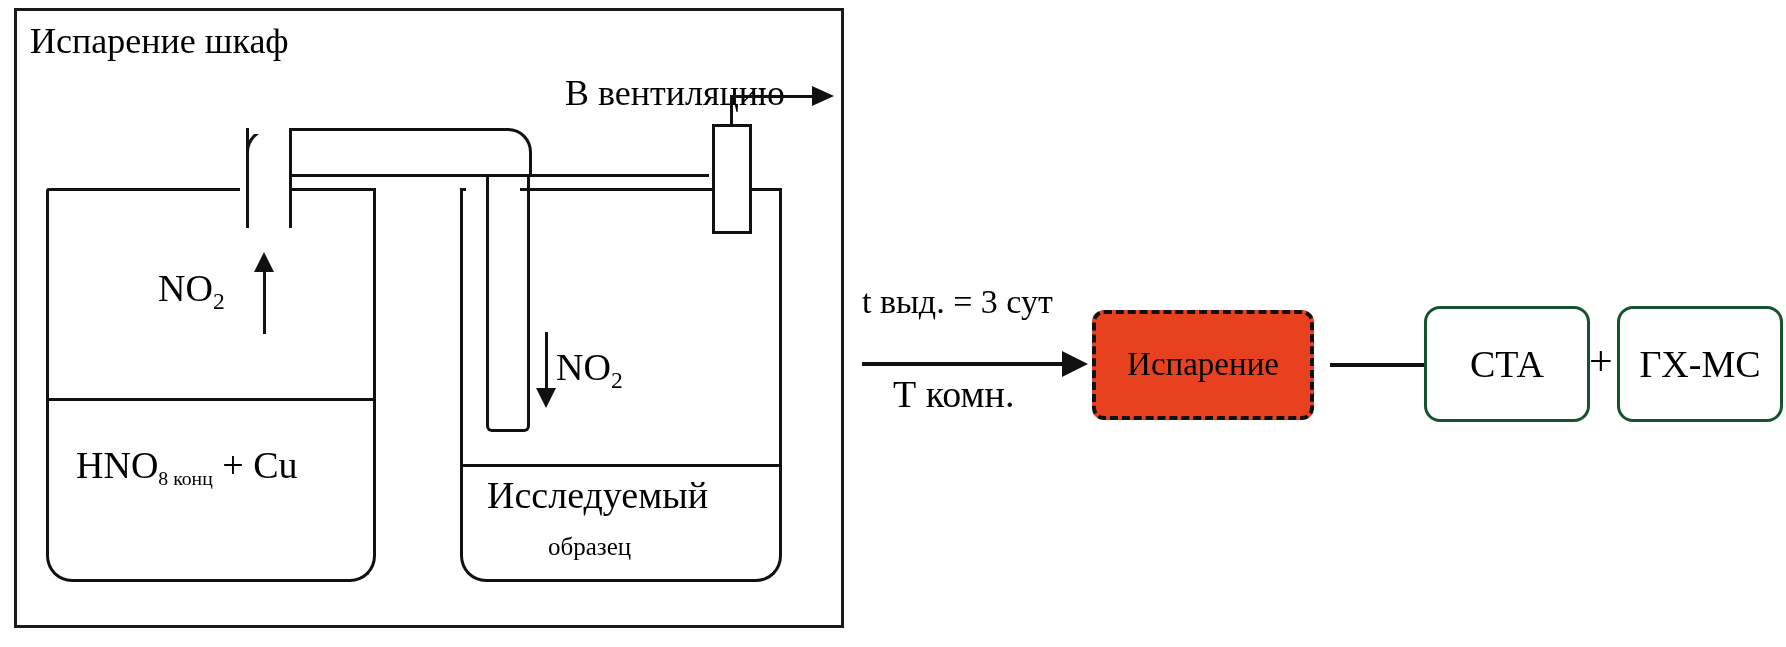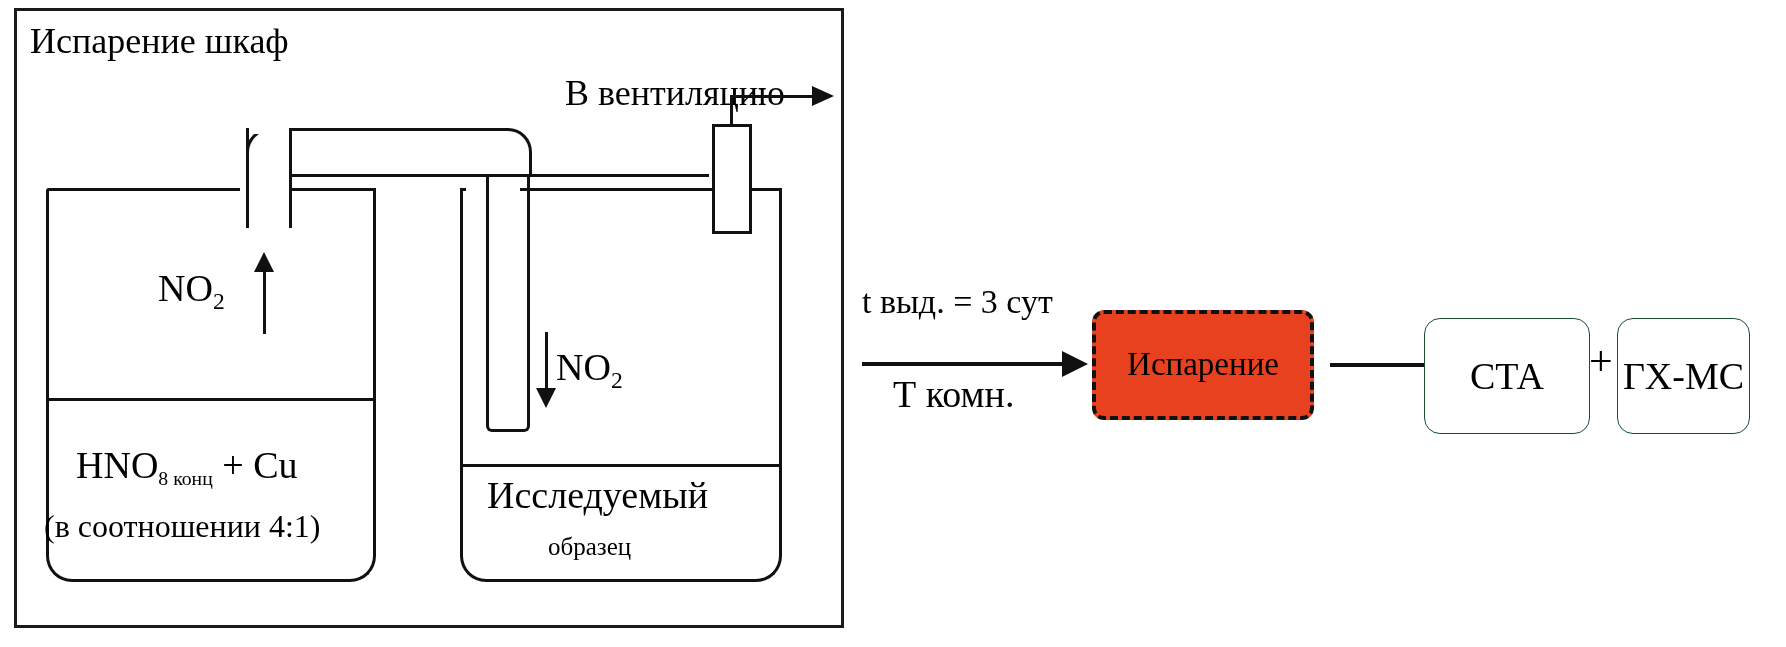--- a/index.html
+++ b/index.html
@@ -385,36 +385,36 @@
     top: 352px;
     width: 0;
     height: 0;
     border-top: 13px solid transparent;
     border-bottom: 13px solid transparent;
     border-left: 26px solid #111111;
   }
 
   .instr-box {
     position: absolute;
-    top: 318px;
+    top: 306px;
     height: 116px;
-    border: 1px solid #14532d;
+    border: 3px solid #14532d;
     border-radius: 16px;
     box-sizing: border-box;
     background: #ffffff;
     display: flex;
     align-items: center;
     justify-content: center;
   }
   .instr-box span {
     font-size: 38px;
     white-space: nowrap;
   }
   .instr-sta { left: 1424px; width: 166px; }
-  .instr-gcms { left: 1617px; width: 133px; }
+  .instr-gcms { left: 1617px; width: 166px; }
 
   .plus-sign {
     position: absolute;
     left: 1589px;
     top: 340px;
     font-size: 42px;
     line-height: 1;
   }
 </style>
 </head>
@@ -451,21 +451,20 @@
 
   <div class="arrow-up-left"></div>
   <div class="arrow-up-left-head"></div>
   <div class="no2-left"><span>NO</span><span class="sub">2</span></div>
 
   <div class="arrow-down-right"></div>
   <div class="arrow-down-right-head"></div>
   <div class="no2-right"><span>NO</span><span class="sub">2</span></div>
 
   <div class="reagent-line1"><span>HNO</span><span class="sub-small">8 конц</span><span> + Cu</span></div>
-  <div class="reagent-line2">(в соотношении 4:1)</div>
 
   <div class="sample-line1">Исследуемый</div>
   <div class="sample-line2">образец</div>
 
   <div class="cond-top">t выд. = 3 сут</div>
   <div class="flow-arrow-1-line"></div>
   <div class="flow-arrow-1-head"></div>
   <div class="cond-bottom">Т комн.</div>
 
   <div class="evap-box">

